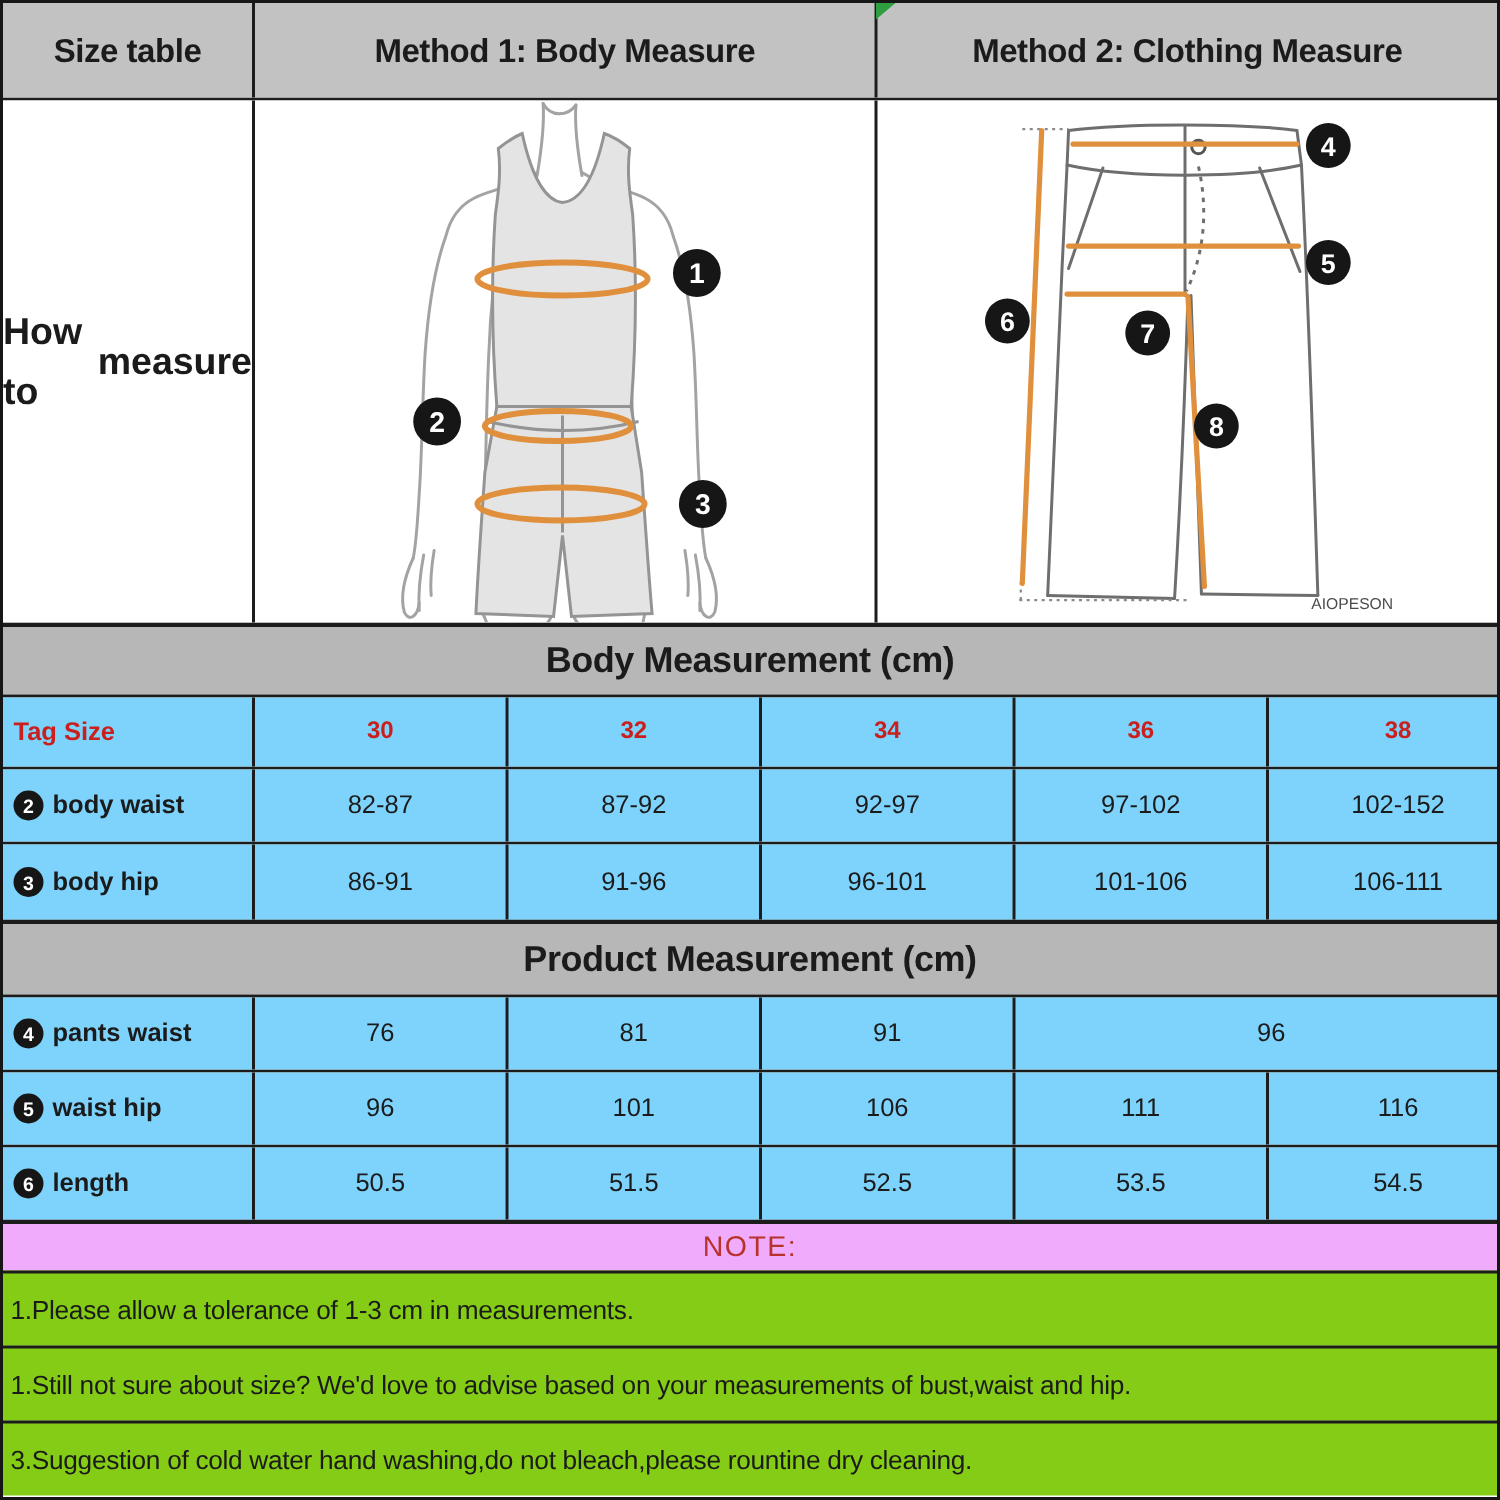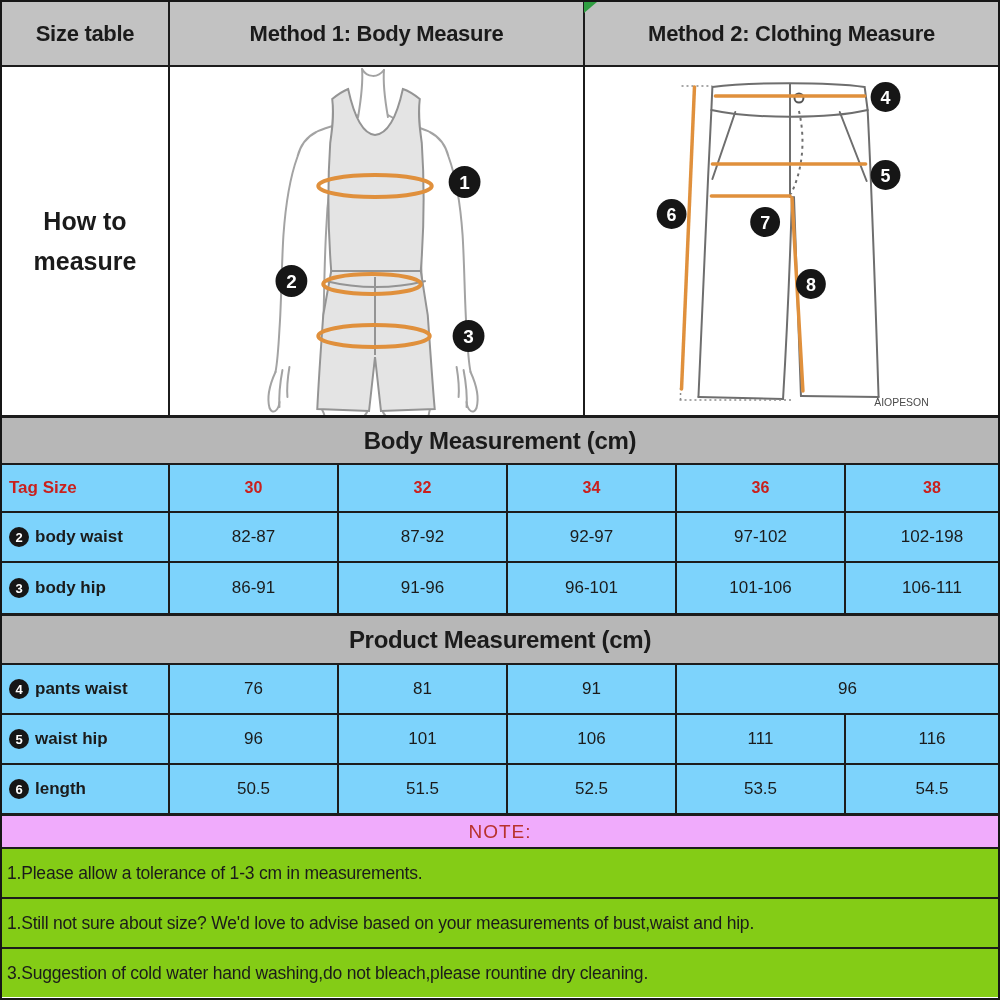--- a/index.html
+++ b/index.html
@@ -24,21 +24,21 @@
   
   .top-header{height:63px;}
   .top-header .cell{font-weight:bold;font-size:22px;letter-spacing:-0.3px;}
   .w-label{width:166px;}
   .w-mid{width:415px;}
   .w-right{flex:1;}
 
   
   .illus{height:350px;}
   .illus .cell{background:#fff;padding:0;}
-  .howto{flex-direction:column;font-weight:bold;font-size:25px;line-height:1.6;}
+  .howto{flex-direction:row;font-weight:bold;font-size:25px;line-height:1.6;}
   svg{display:block;}
   svg text{font-family:"Liberation Sans", sans-serif;}
 
   
   .section-header{height:48px;display:flex;align-items:center;justify-content:center;
     font-weight:bold;font-size:24px;letter-spacing:-0.3px;}
   .pm{height:50px;}
 
   
   .trow{display:flex;}
@@ -208,21 +208,21 @@
 
   <div class="row trow h50">
     <div class="cell nol w-label rlabel">
       <span class="marker-dot">2</span>
       <span>body waist</span>
     </div>
     <div class="cell v">82-87</div>
     <div class="cell v">87-92</div>
     <div class="cell v">92-97</div>
     <div class="cell v">97-102</div>
-    <div class="cell vlast">102-198</div>
+    <div class="cell vlast">102-152</div>
   </div>
 
   <div class="row trow h52">
     <div class="cell nol w-label rlabel">
       <span class="marker-dot">3</span>
       <span>body hip</span>
     </div>
     <div class="cell v">86-91</div>
     <div class="cell v">91-96</div>
     <div class="cell v">96-101</div>

